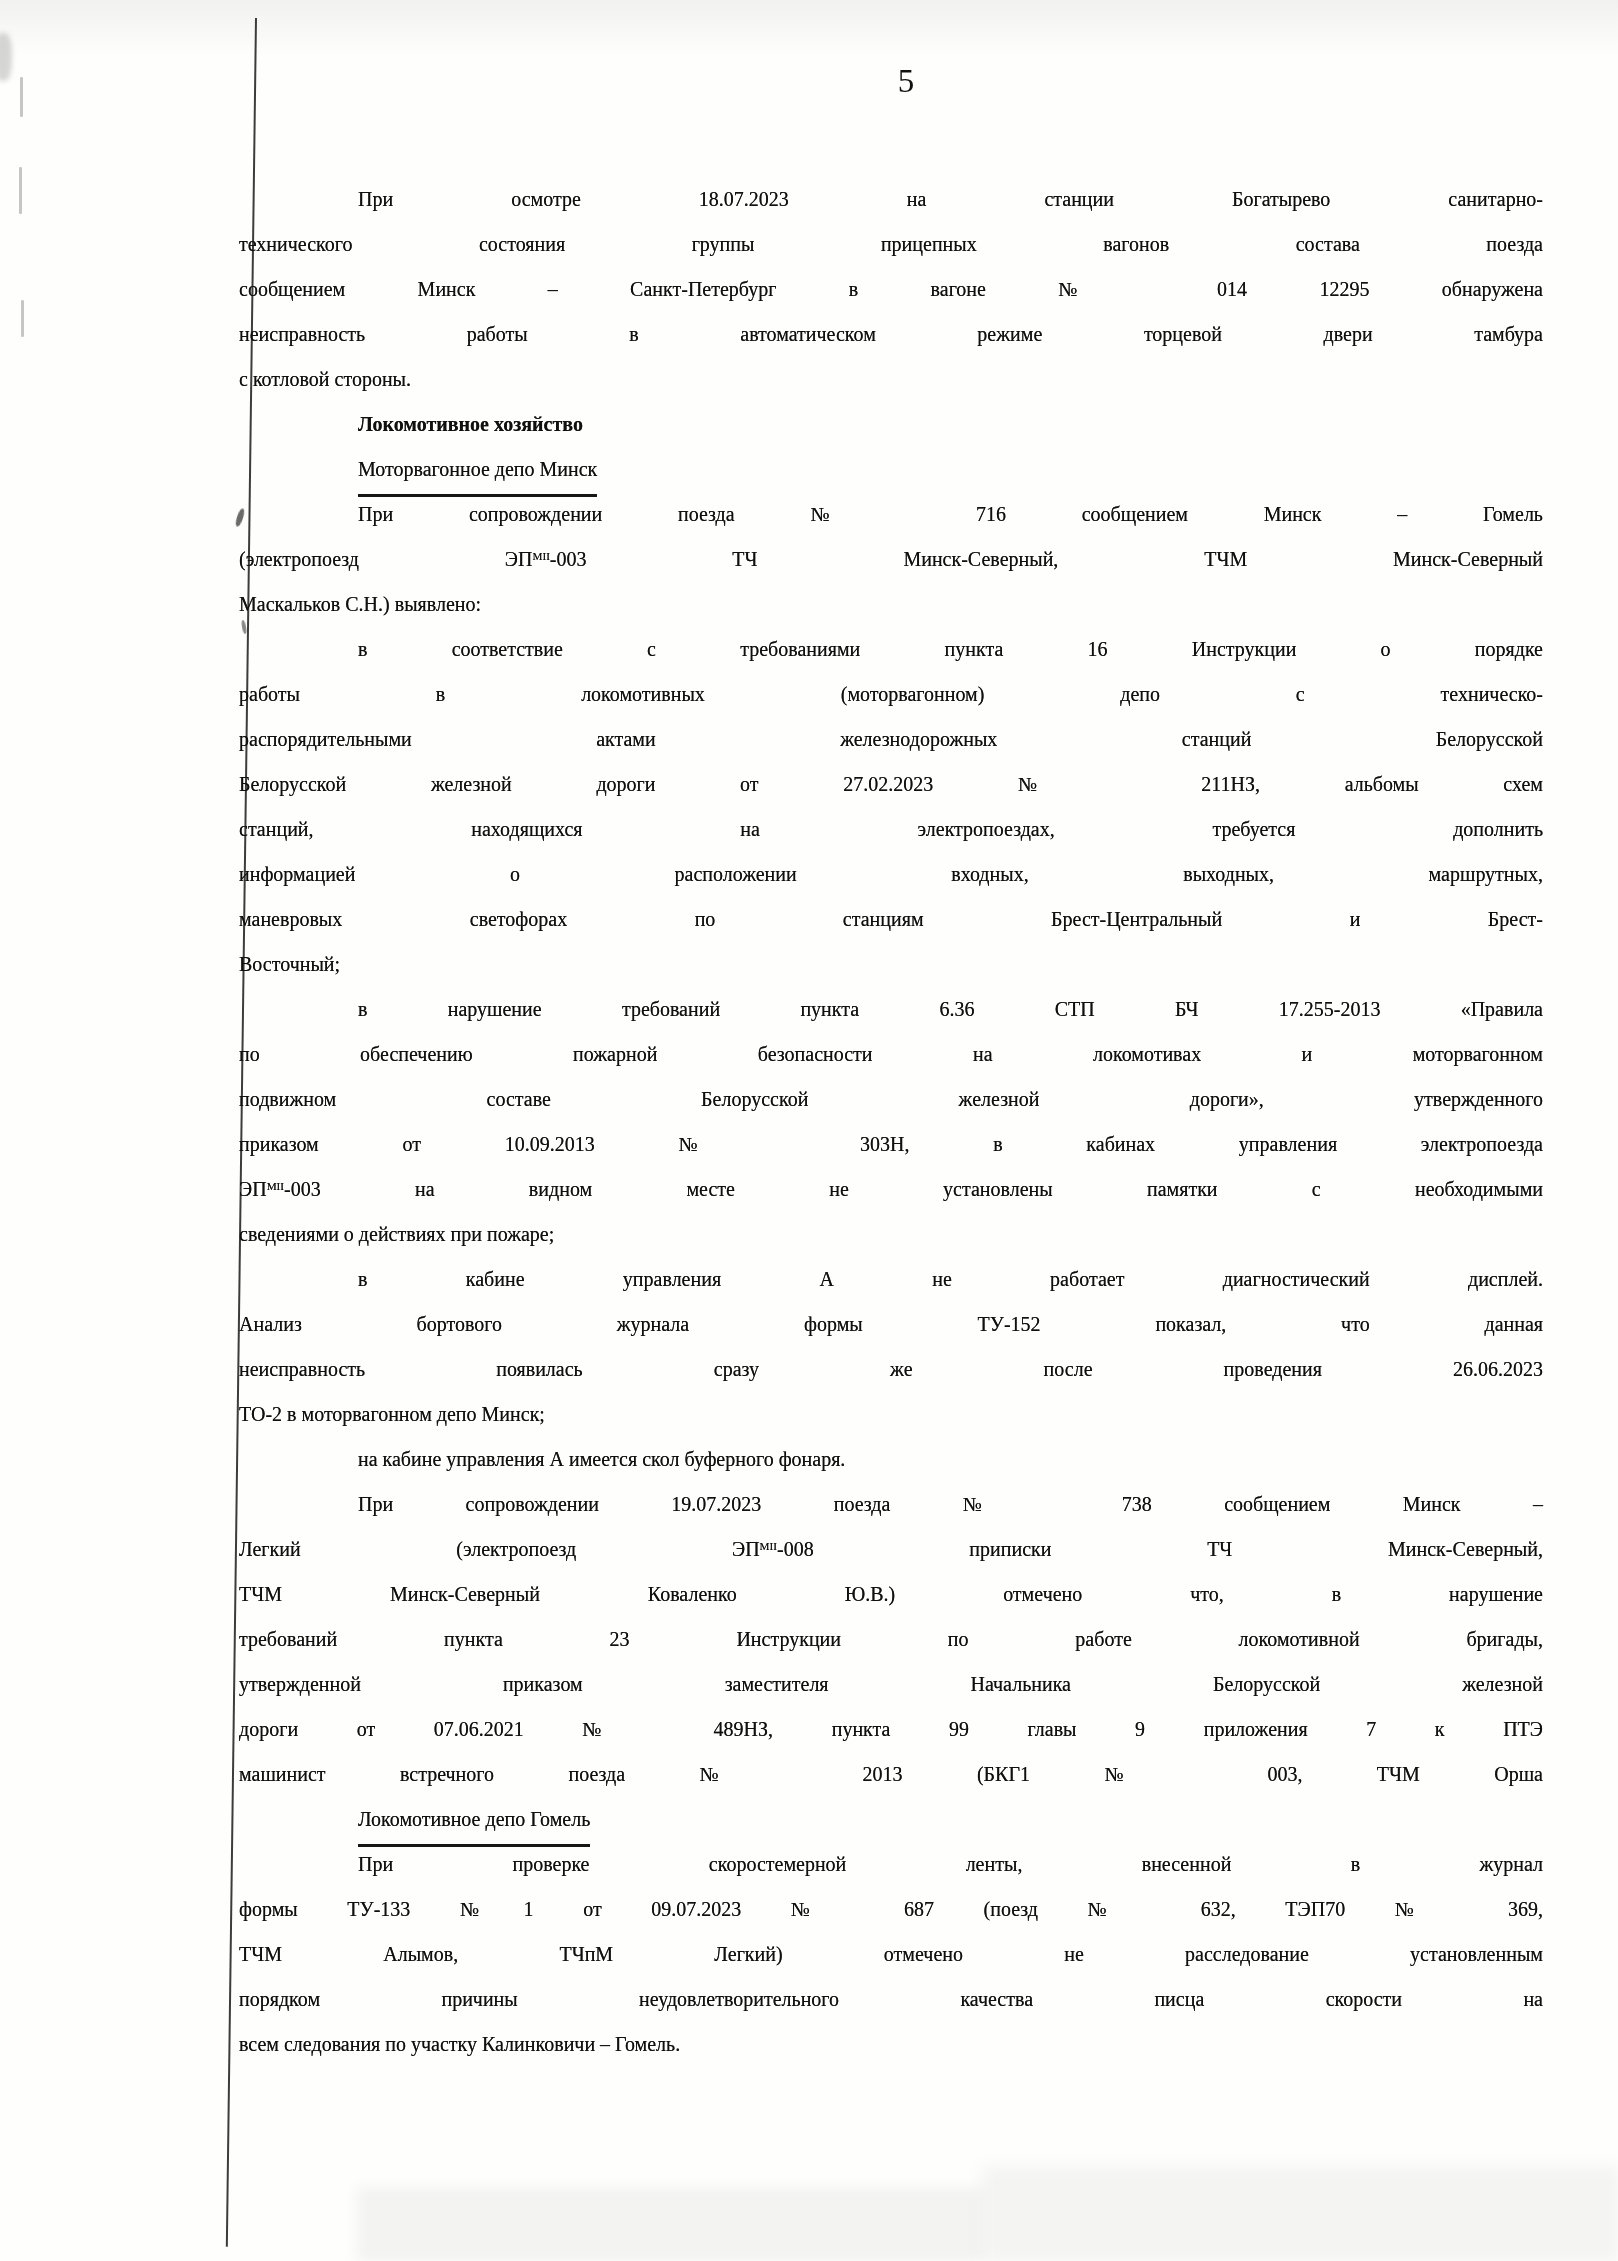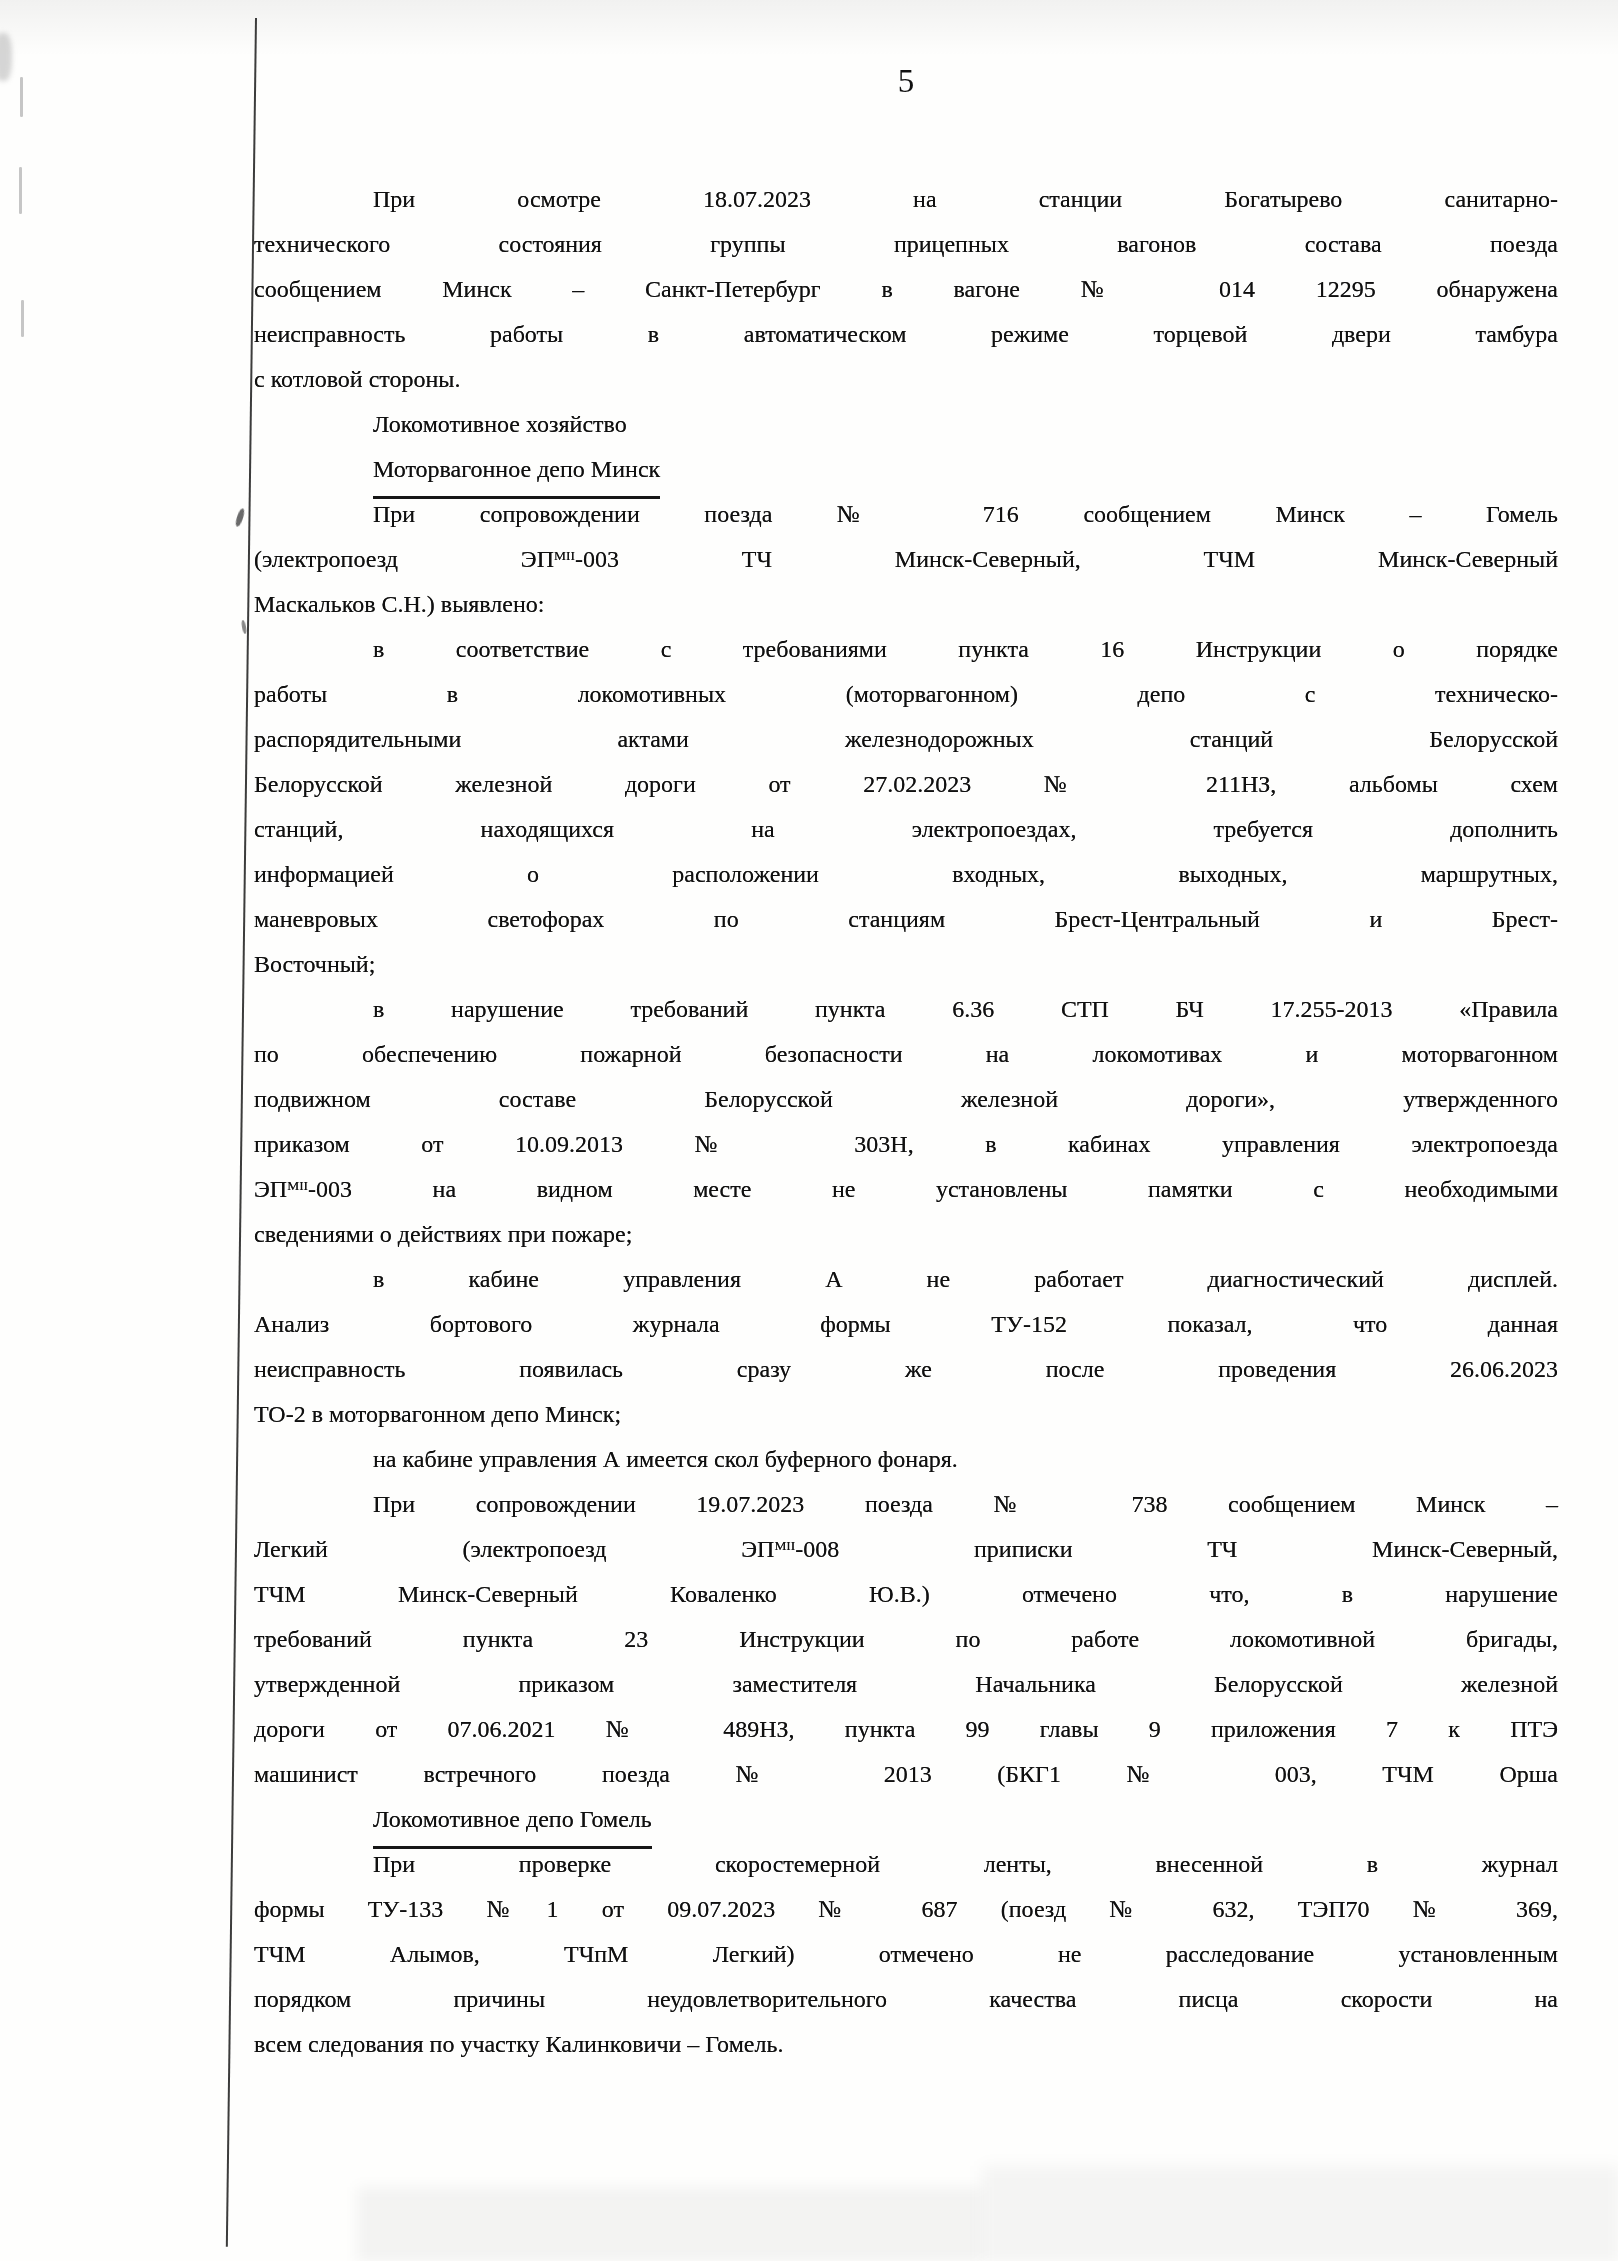--- a/index.html
+++ b/index.html
@@ -58,42 +58,42 @@
   
   .page-number {
     position: absolute;
     left: 254px; top: 59px; width: 1304px;
     text-align: center;
     font-size: 33px;
     line-height: 45px;
   }
   .doc-body {
     position: absolute;
-    left: 254px; top: 177px;
+    left: 239px; top: 177px;
     width: 1304px;
-    font-size: 24px;
+    font-size: 20px;
     text-shadow: 0 0 0.4px rgba(10,10,10,0.75);
   }
   .line {
     height: 45px;
     line-height: 45px;
     white-space: normal;
     text-align: left;
   }
   .line.just {
     text-align: justify;
     text-align-last: justify;
   }
   .line.ind { text-indent: 119px; }
   sup {
     font-size: 0.56em;
     vertical-align: 0.55em;
     line-height: 0;
   }
-  .heading-bold .htext { font-weight: 400; }
+  .heading-bold .htext { font-weight: 700; }
   .heading-underline .htext {
     border-bottom: 3.2px solid #161616;
     padding-bottom: 14px;
   }
 </style>
 </head>
 <body>
 
 <div class="page">
   <div class="shade-top"></div>

